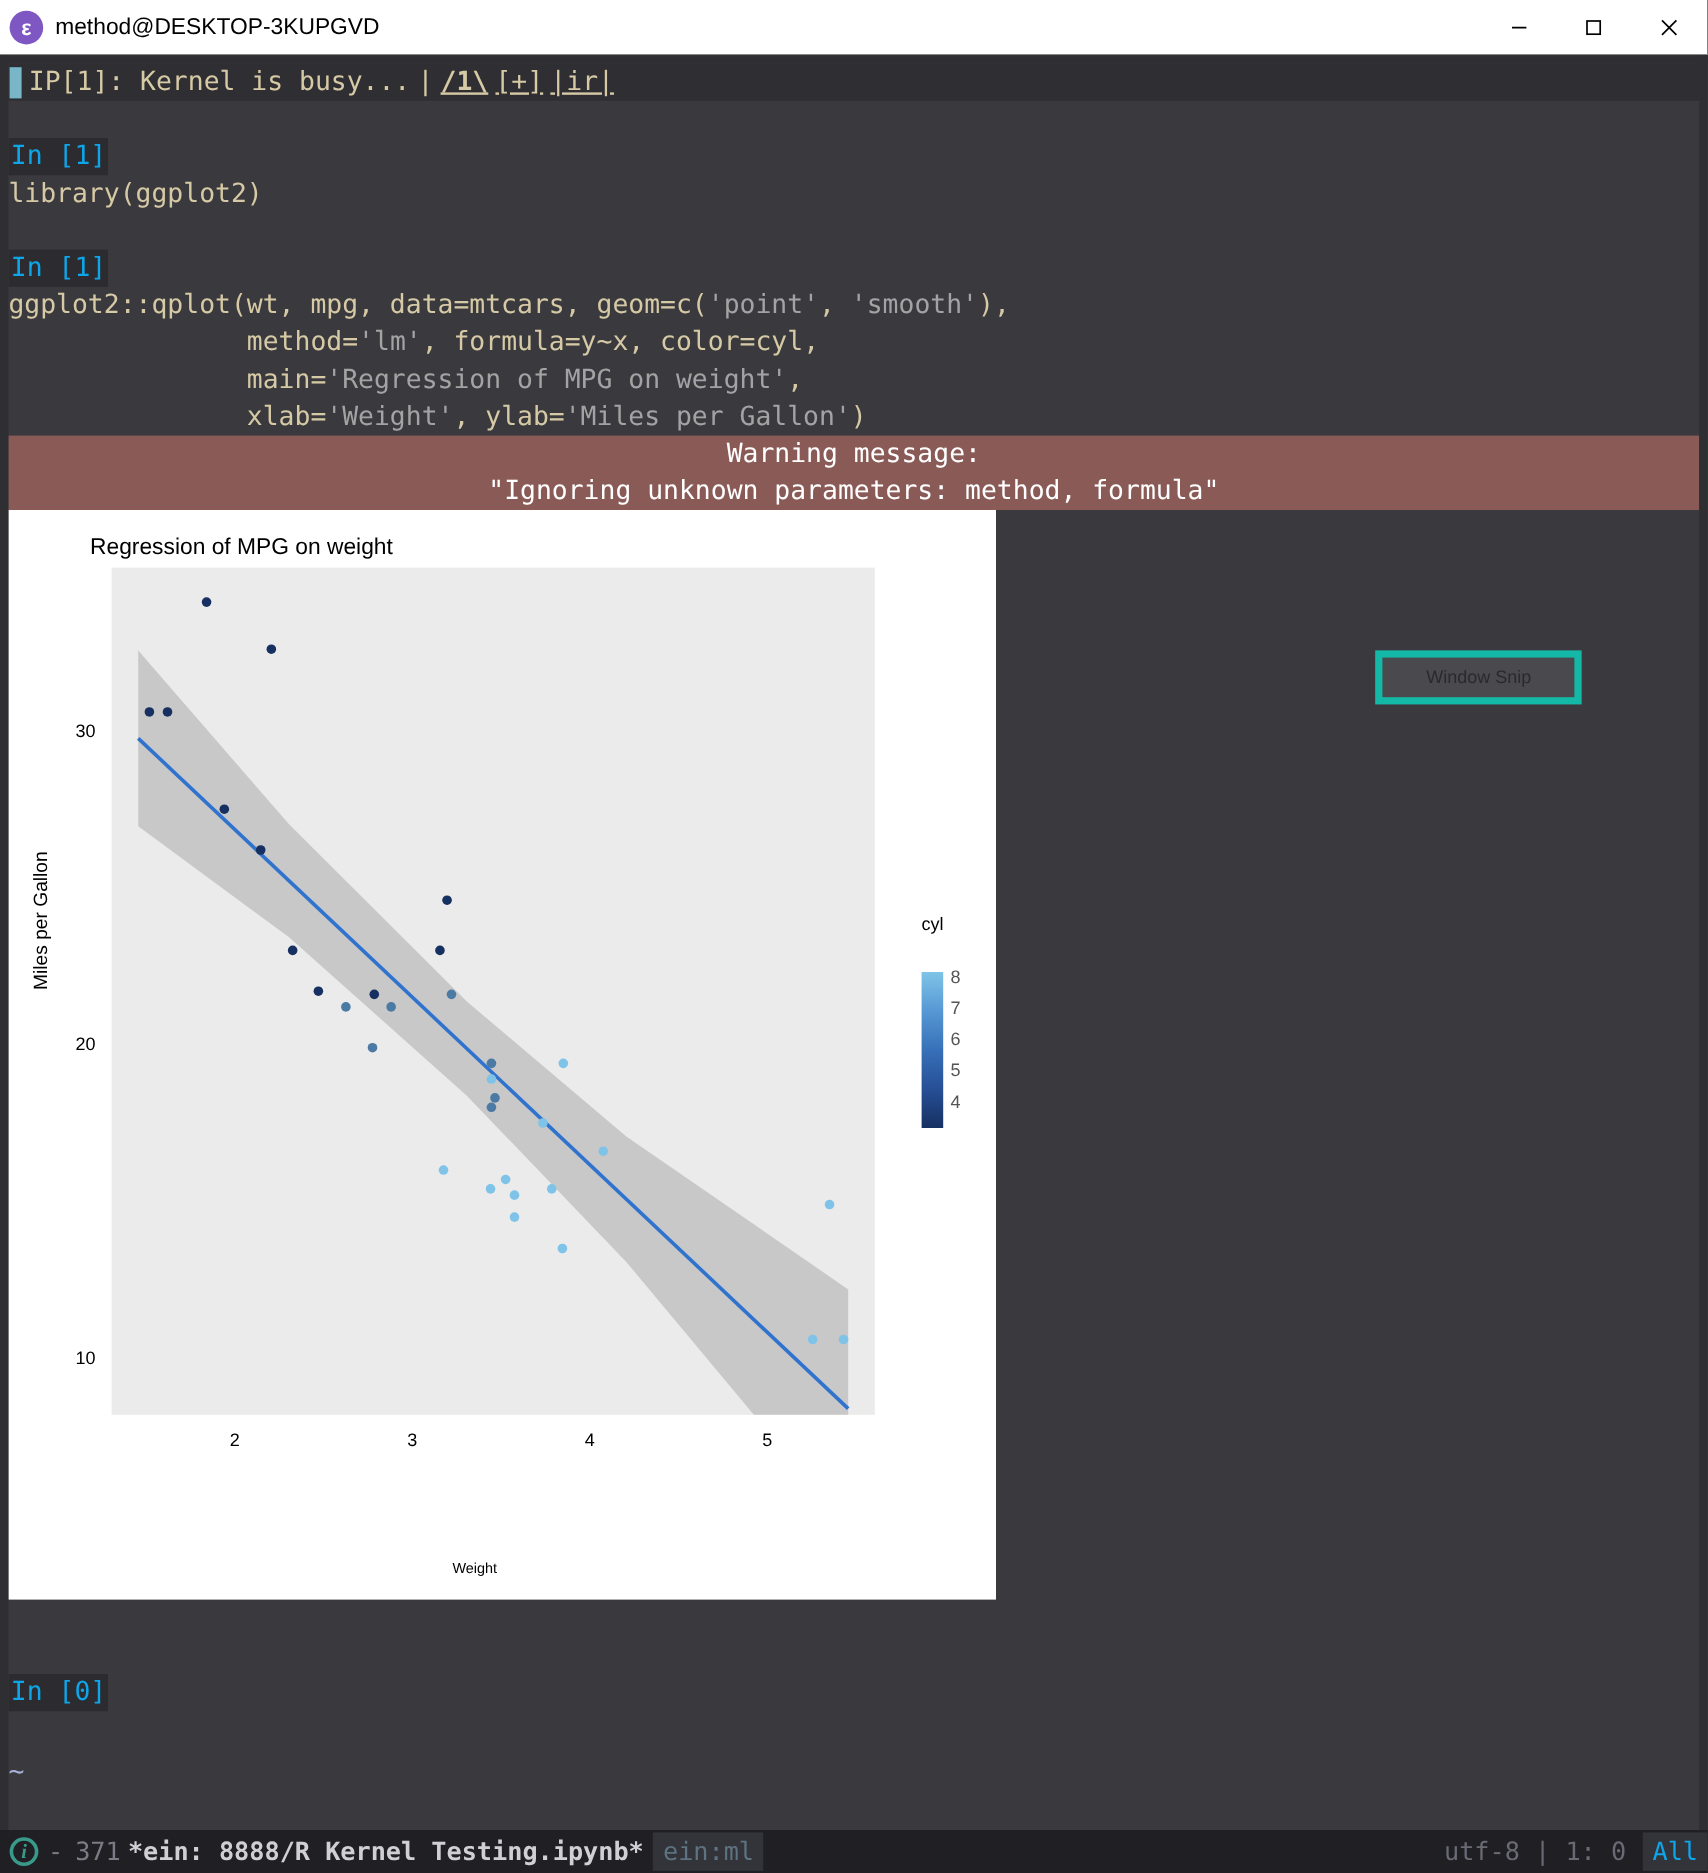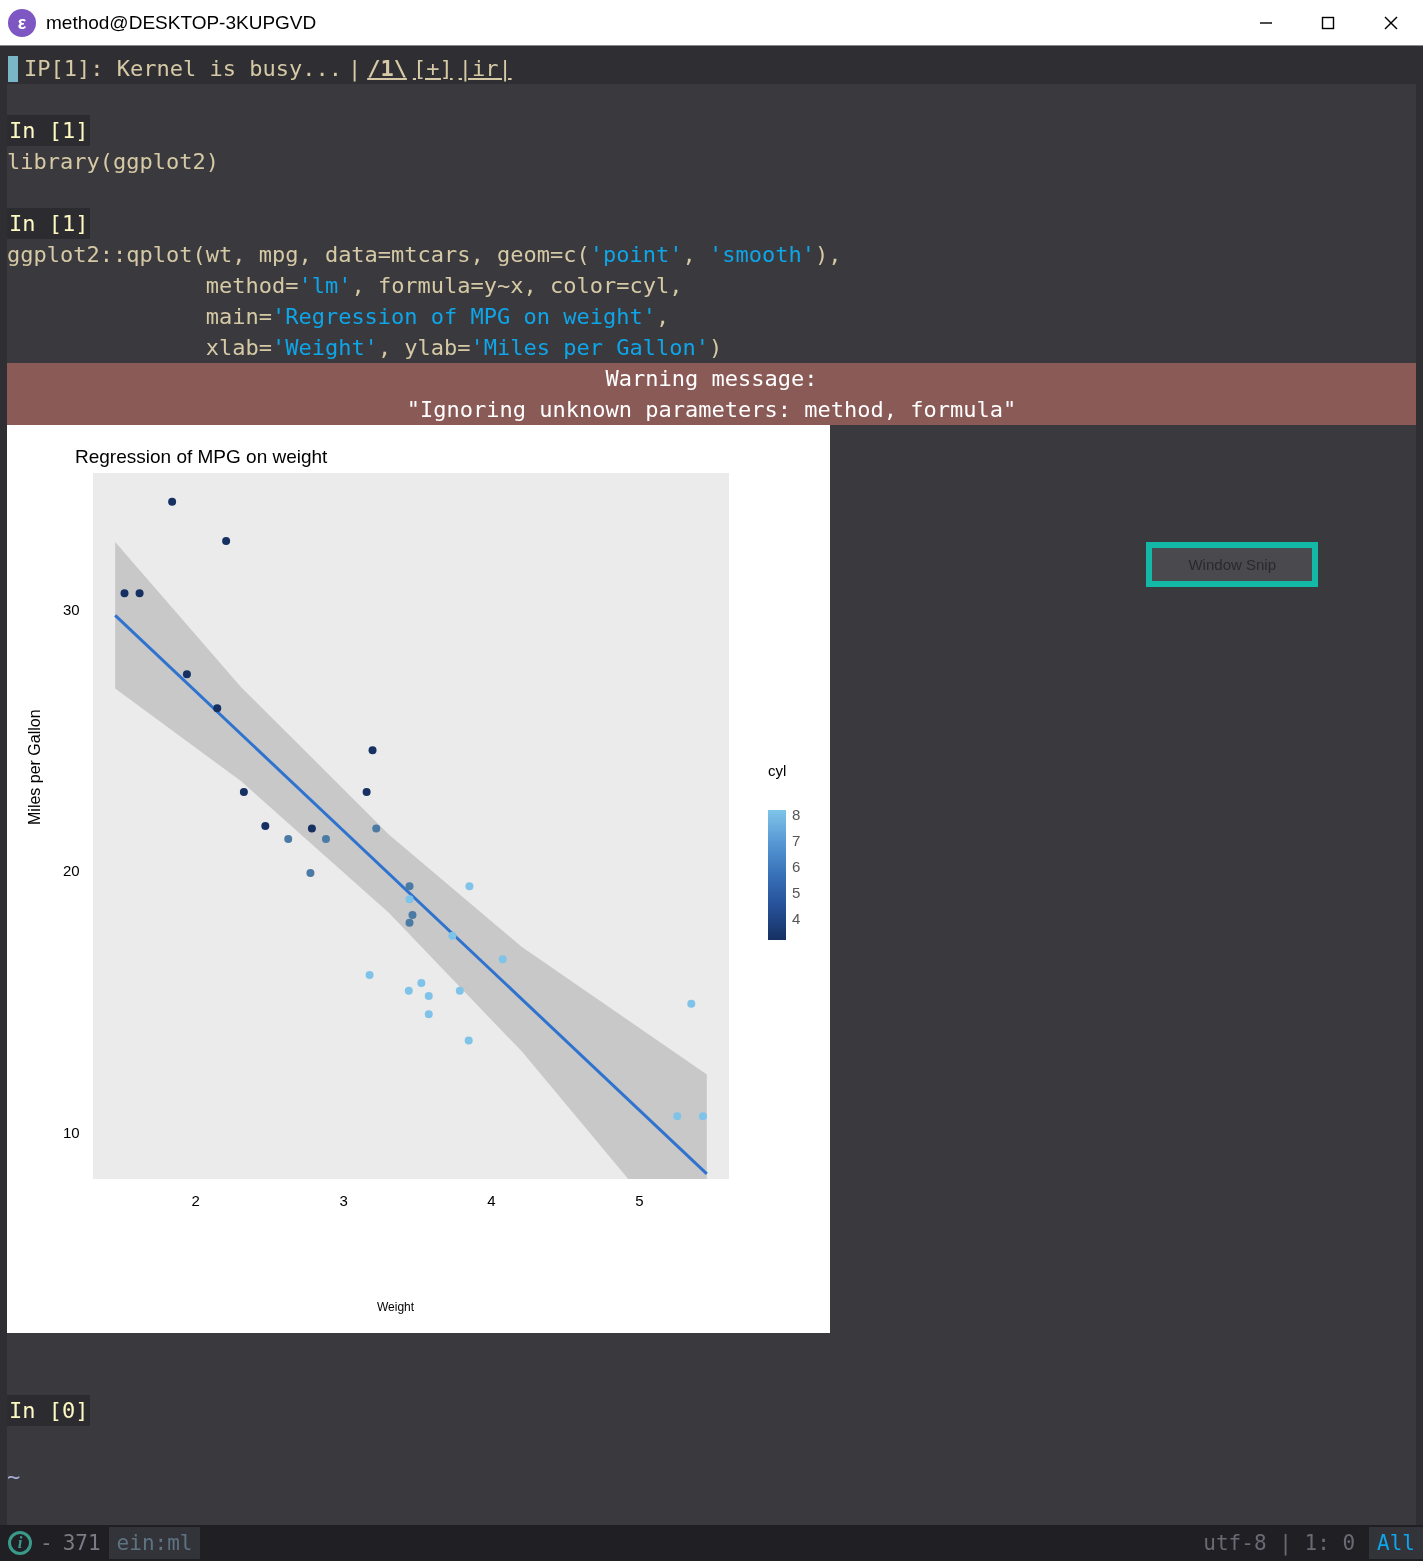--- a/index.html
+++ b/index.html
@@ -62,26 +62,26 @@
     height:31px;
   }
   .status-cursor{display:inline-block;width:10px;height:26px;background:#78b6c8;margin-left:1px;}
   .status-part{margin-left:6px;}
   .status-bold{font-weight:bold;text-decoration:underline;}
   .status-und{text-decoration:underline;}
 
   .cell-label{
     display:inline-block;
     background:#2c2c30;
-    color:#fef9c3;
+    color:#0ea5e9;
     padding:0 2px;
     text-align:right;
   }
   .code-line{color:#d6c9a5;}
-  .str{color:#0ea5e9;}
+  .str{color:#a3a3a3;}
   .warn-block{
     background:#8a5a57;
     color:#ffffff;
     padding:0;
     text-align:center;
   }
   .tilde{color:#a7b0d8;position:absolute;bottom:36px;left:0;font-size:22px;}
 
   .window-snip-btn{
     position:absolute;
@@ -241,19 +241,20 @@
         </svg><div class="tick-label" style="position:absolute;top:760px;left:184.53488372093022px">2</div><div class="tick-label" style="position:absolute;top:760px;left:332.4418604651163px">3</div><div class="tick-label" style="position:absolute;top:760px;left:480.3488372093024px">4</div><div class="tick-label" style="position:absolute;top:760px;left:628.2558139534884px">5</div><div class="tick-label" style="position:absolute;left:56px;top:691.7037037037037px">10</div><div class="tick-label" style="position:absolute;left:56px;top:430.22222222222223px">20</div><div class="tick-label" style="position:absolute;left:56px;top:168.74074074074076px">30</div><div class="ylabel">Miles per Gallon</div><div class="xlabel">Weight</div><div class="legend"><div class="legend-title">cyl</div><div style="position:relative;width:50px;height:150px"><div class="legend-bar"></div><div class="legend-ticks"><div>8</div><div>7</div><div>6</div><div>5</div><div>4</div></div></div></div></div><div>&nbsp;</div><div>&nbsp;</div><div><span class="cell-label">In [0]</span></div><div>&nbsp;</div></div>
 
   <div class="window-snip-btn">Window Snip</div>
   <div class="tilde">~</div>
 </div>
 
 <div class="modeline">
   <span class="ml-icon">i</span>
   <span>-</span>
   <span style="margin-left:10px">371</span>
+  <span class="ml-buf">*ein: 8888/R Kernel Testing.ipynb*</span>
   <span class="ml-mode">ein:ml</span>
   <span class="ml-spacer"></span>
   <span class="ml-right">
     <span>utf-8</span> | <span>1: 0</span>
   </span>
   <span class="ml-all">All</span>
 </div>
 
 </body></html>

